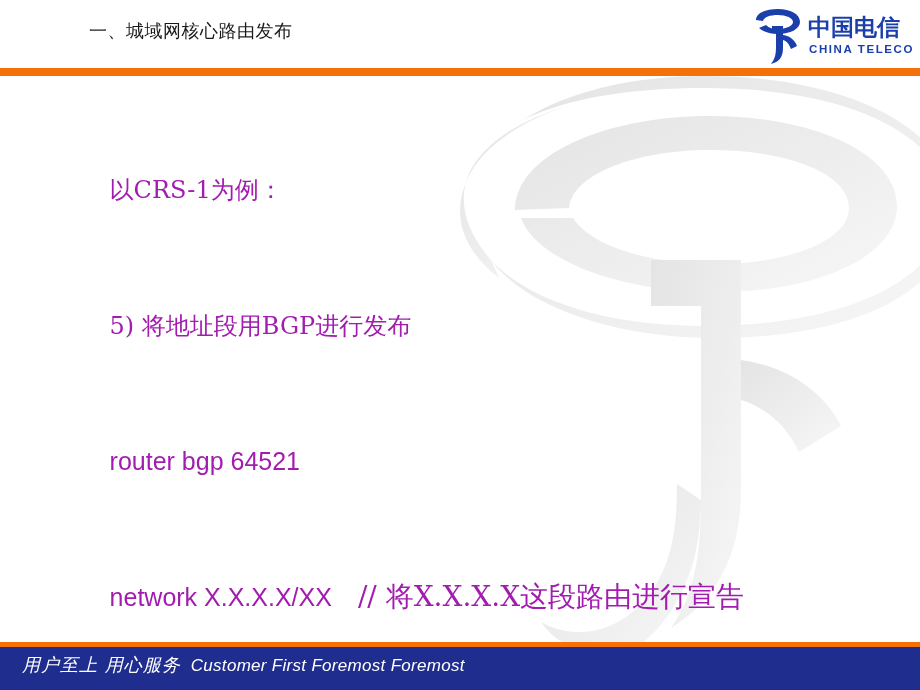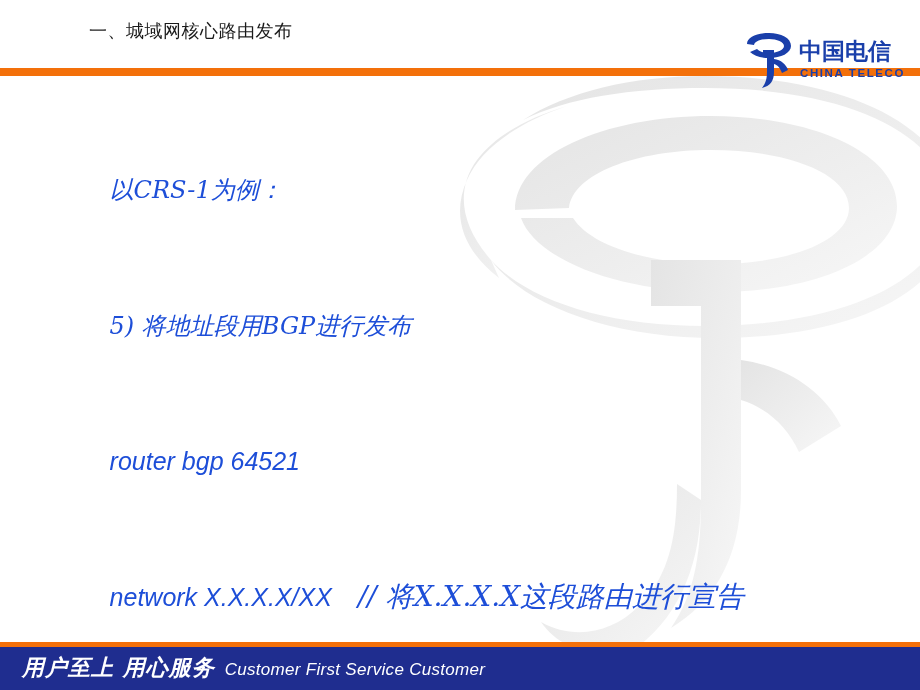--- a/index.html
+++ b/index.html
@@ -59,46 +59,44 @@
     left: 0;
     top: 68px;
     width: 920px;
     height: 8px;
     background: #f3700a;
   }
 
   
   #brand-logo {
     position: absolute;
-    right: 17px;
+    right: 8px;
     top: 8px;
     width: 162px;
     height: 56px;
     z-index: 3;
-    margin-top: 24px;
   }
 
   
   #content {
     position: absolute;
     left: 54px;
     top: 122px;
     width: 840px;
     z-index: 1;
   }
   .para {
     margin: 0;
   }
   .line {
     font-family: "Liberation Sans", "DejaVu Sans", sans-serif;
     font-size: 25px;
     line-height: 45px;
-    color: #1d4ed8;
+    color: #a21caf;
     white-space: pre;
-    font-style: italic;
   }
   .line .cn {
     font-family: "DejaVu Serif", "Liberation Serif", serif;
     font-size: 24px;
   }
   .line .cmt {
     font-family: "DejaVu Serif", "Liberation Serif", serif;
     font-size: 28px;
   }
   .line .mono-ascii {
@@ -125,22 +123,22 @@
   }
   #footer-text {
     position: absolute;
     left: 22px;
     top: 11px;
     white-space: nowrap;
     color: #ffffff;
   }
   #footer-text .cn-slogan {
     font-family: "DejaVu Sans", "Liberation Sans", sans-serif;
-    font-size: 22px;
-    font-weight: bold;
+    font-size: 18px;
+    font-weight: normal;
     font-style: italic;
     letter-spacing: 1px;
   }
   #footer-text .en-slogan {
     font-family: "Liberation Sans", sans-serif;
     font-size: 17px;
     font-style: italic;
     font-weight: normal;
     letter-spacing: 0.3px;
     margin-left: 10px;
@@ -248,17 +246,17 @@
       <div class="line">
         
       </div>
     </div>
 
   </div>
 
   <div id="footer">
     <div id="footer-rule"></div>
     <div id="footer-text">
-      <span class="cn-slogan">用户至上   用心服务</span><span class="en-slogan">Customer First Service Customer</span>
+      <span class="cn-slogan">用户至上   用心服务</span><span class="en-slogan">Customer First Foremost Foremost</span>
     </div>
   </div>
 
 </div>
 
 </body></html>

